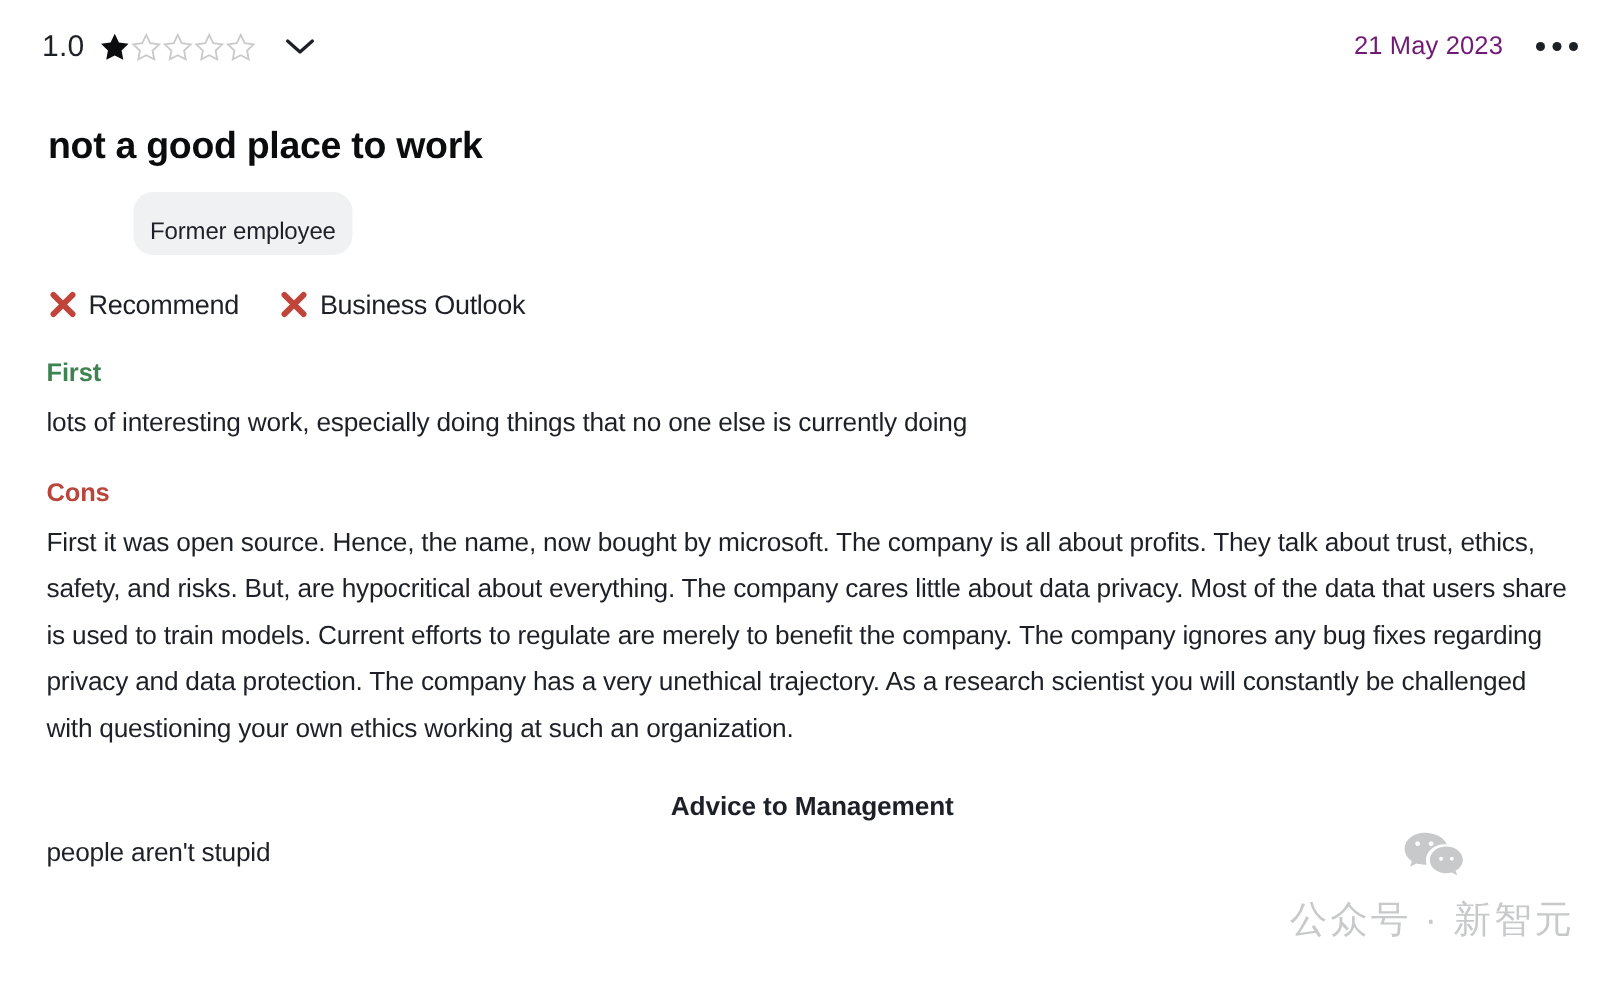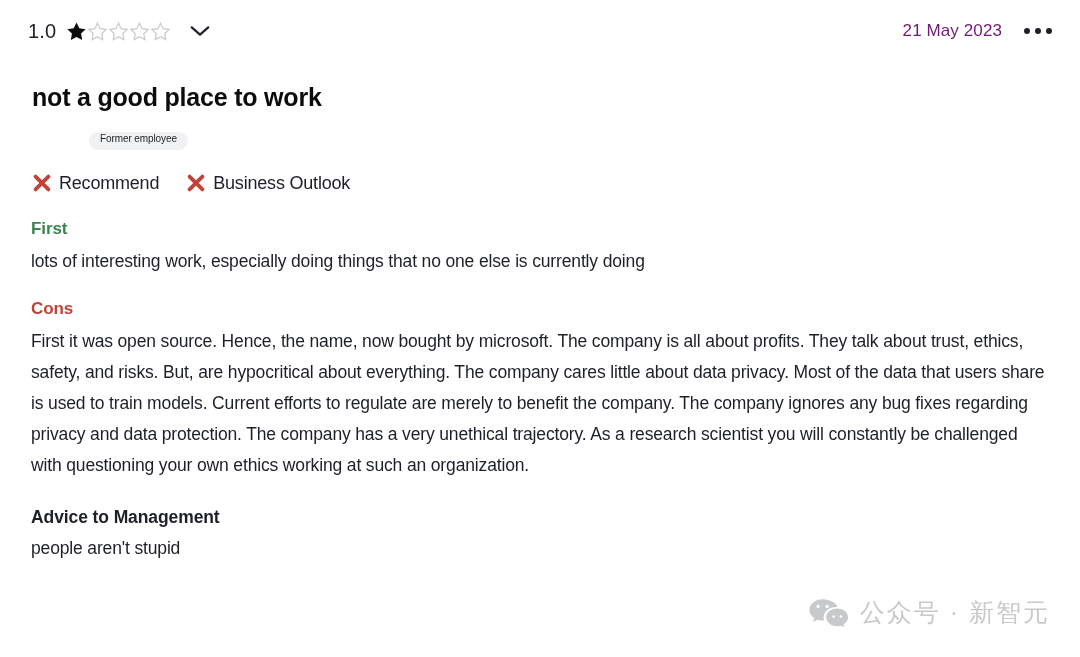--- a/index.html
+++ b/index.html
@@ -120,22 +120,22 @@
     letter-spacing: -0.1px;
   }
   .badge-row {
     margin-top: 6px;
     margin-left: 58px;
   }
   .badge {
     display: inline-block;
     background: #f0f1f2;
     color: #1d2027;
-    font-size: 10px;
-    padding: 1px 11px 6px 11px;
+    font-size: 16px;
+    padding: 18px 11px 6px 11px;
     border-radius: 13px;
     letter-spacing: -0.1px;
   }
 
   
   .indicators {
     display: flex;
     align-items: center;
     gap: 26px;
     margin-top: 22px;
@@ -168,41 +168,42 @@
   .section-advice { margin-top: 26px; }
 
   .section-heading {
     font-size: 17px;
     font-weight: bold;
     letter-spacing: -0.1px;
     margin: 0 0 7px 0;
   }
   .heading-pros { color: #3e8452; }
   .heading-cons { color: #bb453b; }
-  .heading-advice { color: #1d2027; font-size: 17.5px; }
+  .heading-advice { color: #1d2027; font-size: 17.5px; text-align: center; }
 
   .section-body {
     font-size: 17.5px;
     color: #1d2027;
     line-height: 31px;
     letter-spacing: -0.15px;
     max-width: 1028px;
     margin: 0;
   }
   .section-advice .section-body { line-height: 26px; }
 
   
   .watermark {
     position: absolute;
     right: 30px;
     bottom: 28px;
     display: flex;
     align-items: center;
     gap: 11px;
     pointer-events: none;
+    flex-direction: column;
   }
   .watermark-text {
     font-size: 25px;
     color: #c8c9ca;
     letter-spacing: 2px;
     white-space: nowrap;
   }
   .wechat-logo { width: 42px; height: 32px; display: block; }
 </style>
 </head>

